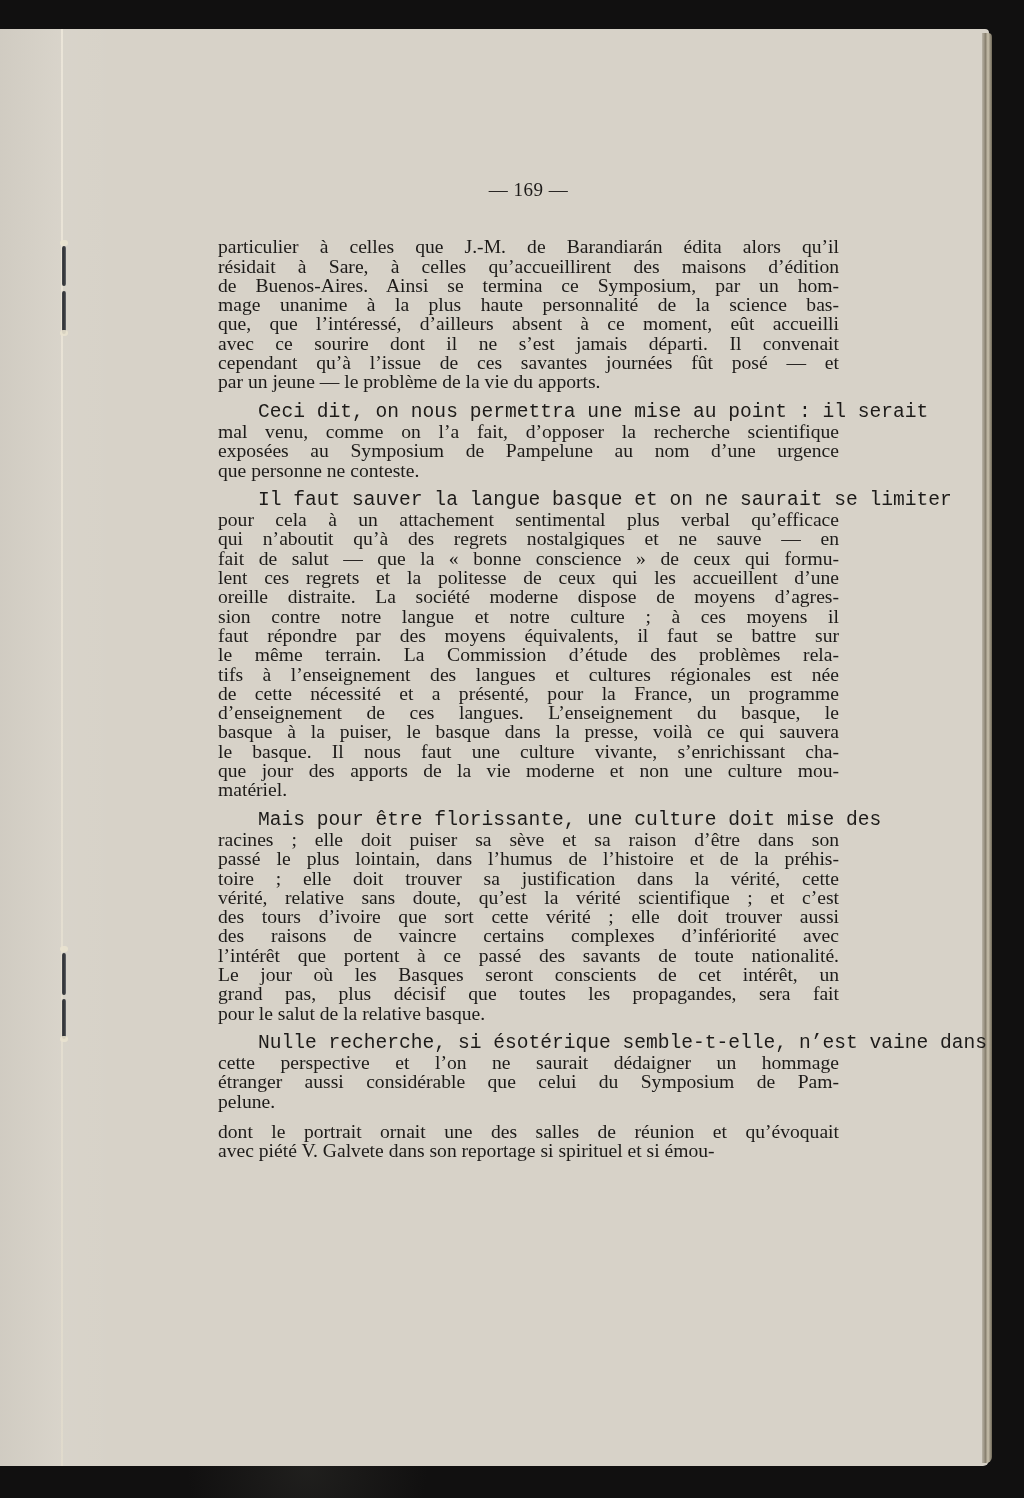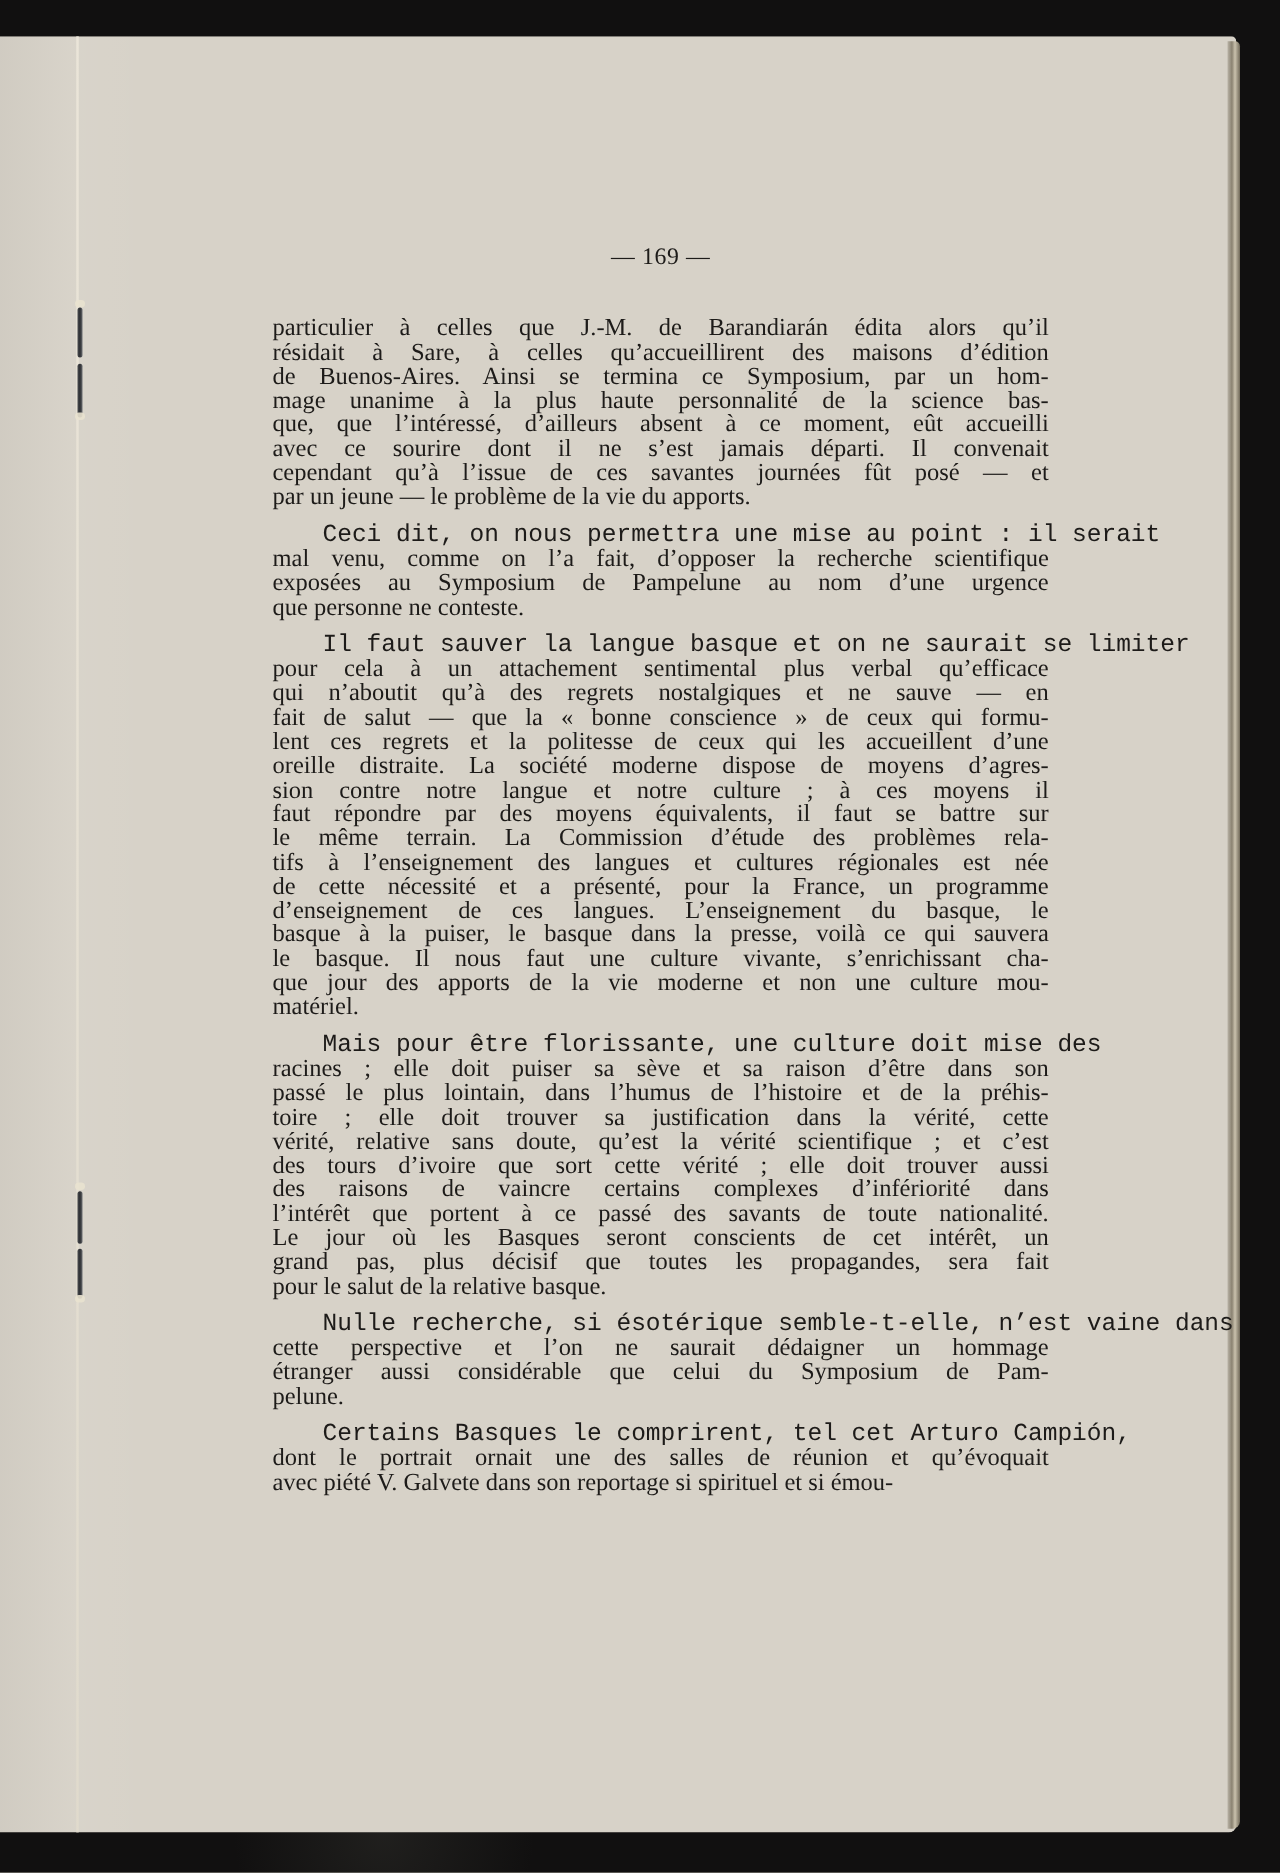--- a/index.html
+++ b/index.html
@@ -68,21 +68,20 @@
     opacity: 0.9;
   }
   .content {
     position: absolute;
     left: 218px;
     top: 180px;
     width: 621px;
     color: #1d1b19;
     font-size: 19.6px;
     line-height: 19.3px;
-    margin-top: 16px;
   }
   .page-number {
     text-align: center;
     font-size: 19px;
     margin: 0 0 38px 0;
     letter-spacing: 0.5px;
   }
   .para {
     margin: 0 0 11px 0;
     text-align: justify;
@@ -160,31 +159,30 @@
         <span class="line">que jour des apports de la vie moderne et non une culture mou-</span>
         <span class="line last">matériel.</span>
       </div>
       <div class="para">
         <span class="line first">Mais pour être florissante, une culture doit mise des</span>
         <span class="line">racines ; elle doit puiser sa sève et sa raison d’être dans son</span>
         <span class="line">passé le plus lointain, dans l’humus de l’histoire et de la préhis-</span>
         <span class="line">toire ; elle doit trouver sa justification dans la vérité, cette</span>
         <span class="line">vérité, relative sans doute, qu’est la vérité scientifique ; et c’est</span>
         <span class="line">des tours d’ivoire que sort cette vérité ; elle doit trouver aussi</span>
-        <span class="line">des raisons de vaincre certains complexes d’infériorité dans</span>
+        <span class="line">des raisons de vaincre certains complexes d’infériorité avec</span>
         <span class="line">l’intérêt que portent à ce passé des savants de toute nationalité.</span>
         <span class="line">Le jour où les Basques seront conscients de cet intérêt, un</span>
         <span class="line">grand pas, plus décisif que toutes les propagandes, sera fait</span>
         <span class="line last">pour le salut de la relative basque.</span>
       </div>
       <div class="para">
         <span class="line first">Nulle recherche, si ésotérique semble-t-elle, n’est vaine dans</span>
         <span class="line">cette perspective et l’on ne saurait dédaigner un hommage</span>
         <span class="line">étranger aussi considérable que celui du Symposium de Pam-</span>
         <span class="line last">pelune.</span>
       </div>
       <div class="para">
-        <span class="line first">Certains Basques le comprirent, tel cet Arturo Campión,</span>
         <span class="line">dont le portrait ornait une des salles de réunion et qu’évoquait</span>
         <span class="line last">avec piété V. Galvete dans son reportage si spirituel et si émou-</span>
       </div>
     </div>
 </div>
 
 </body></html>

